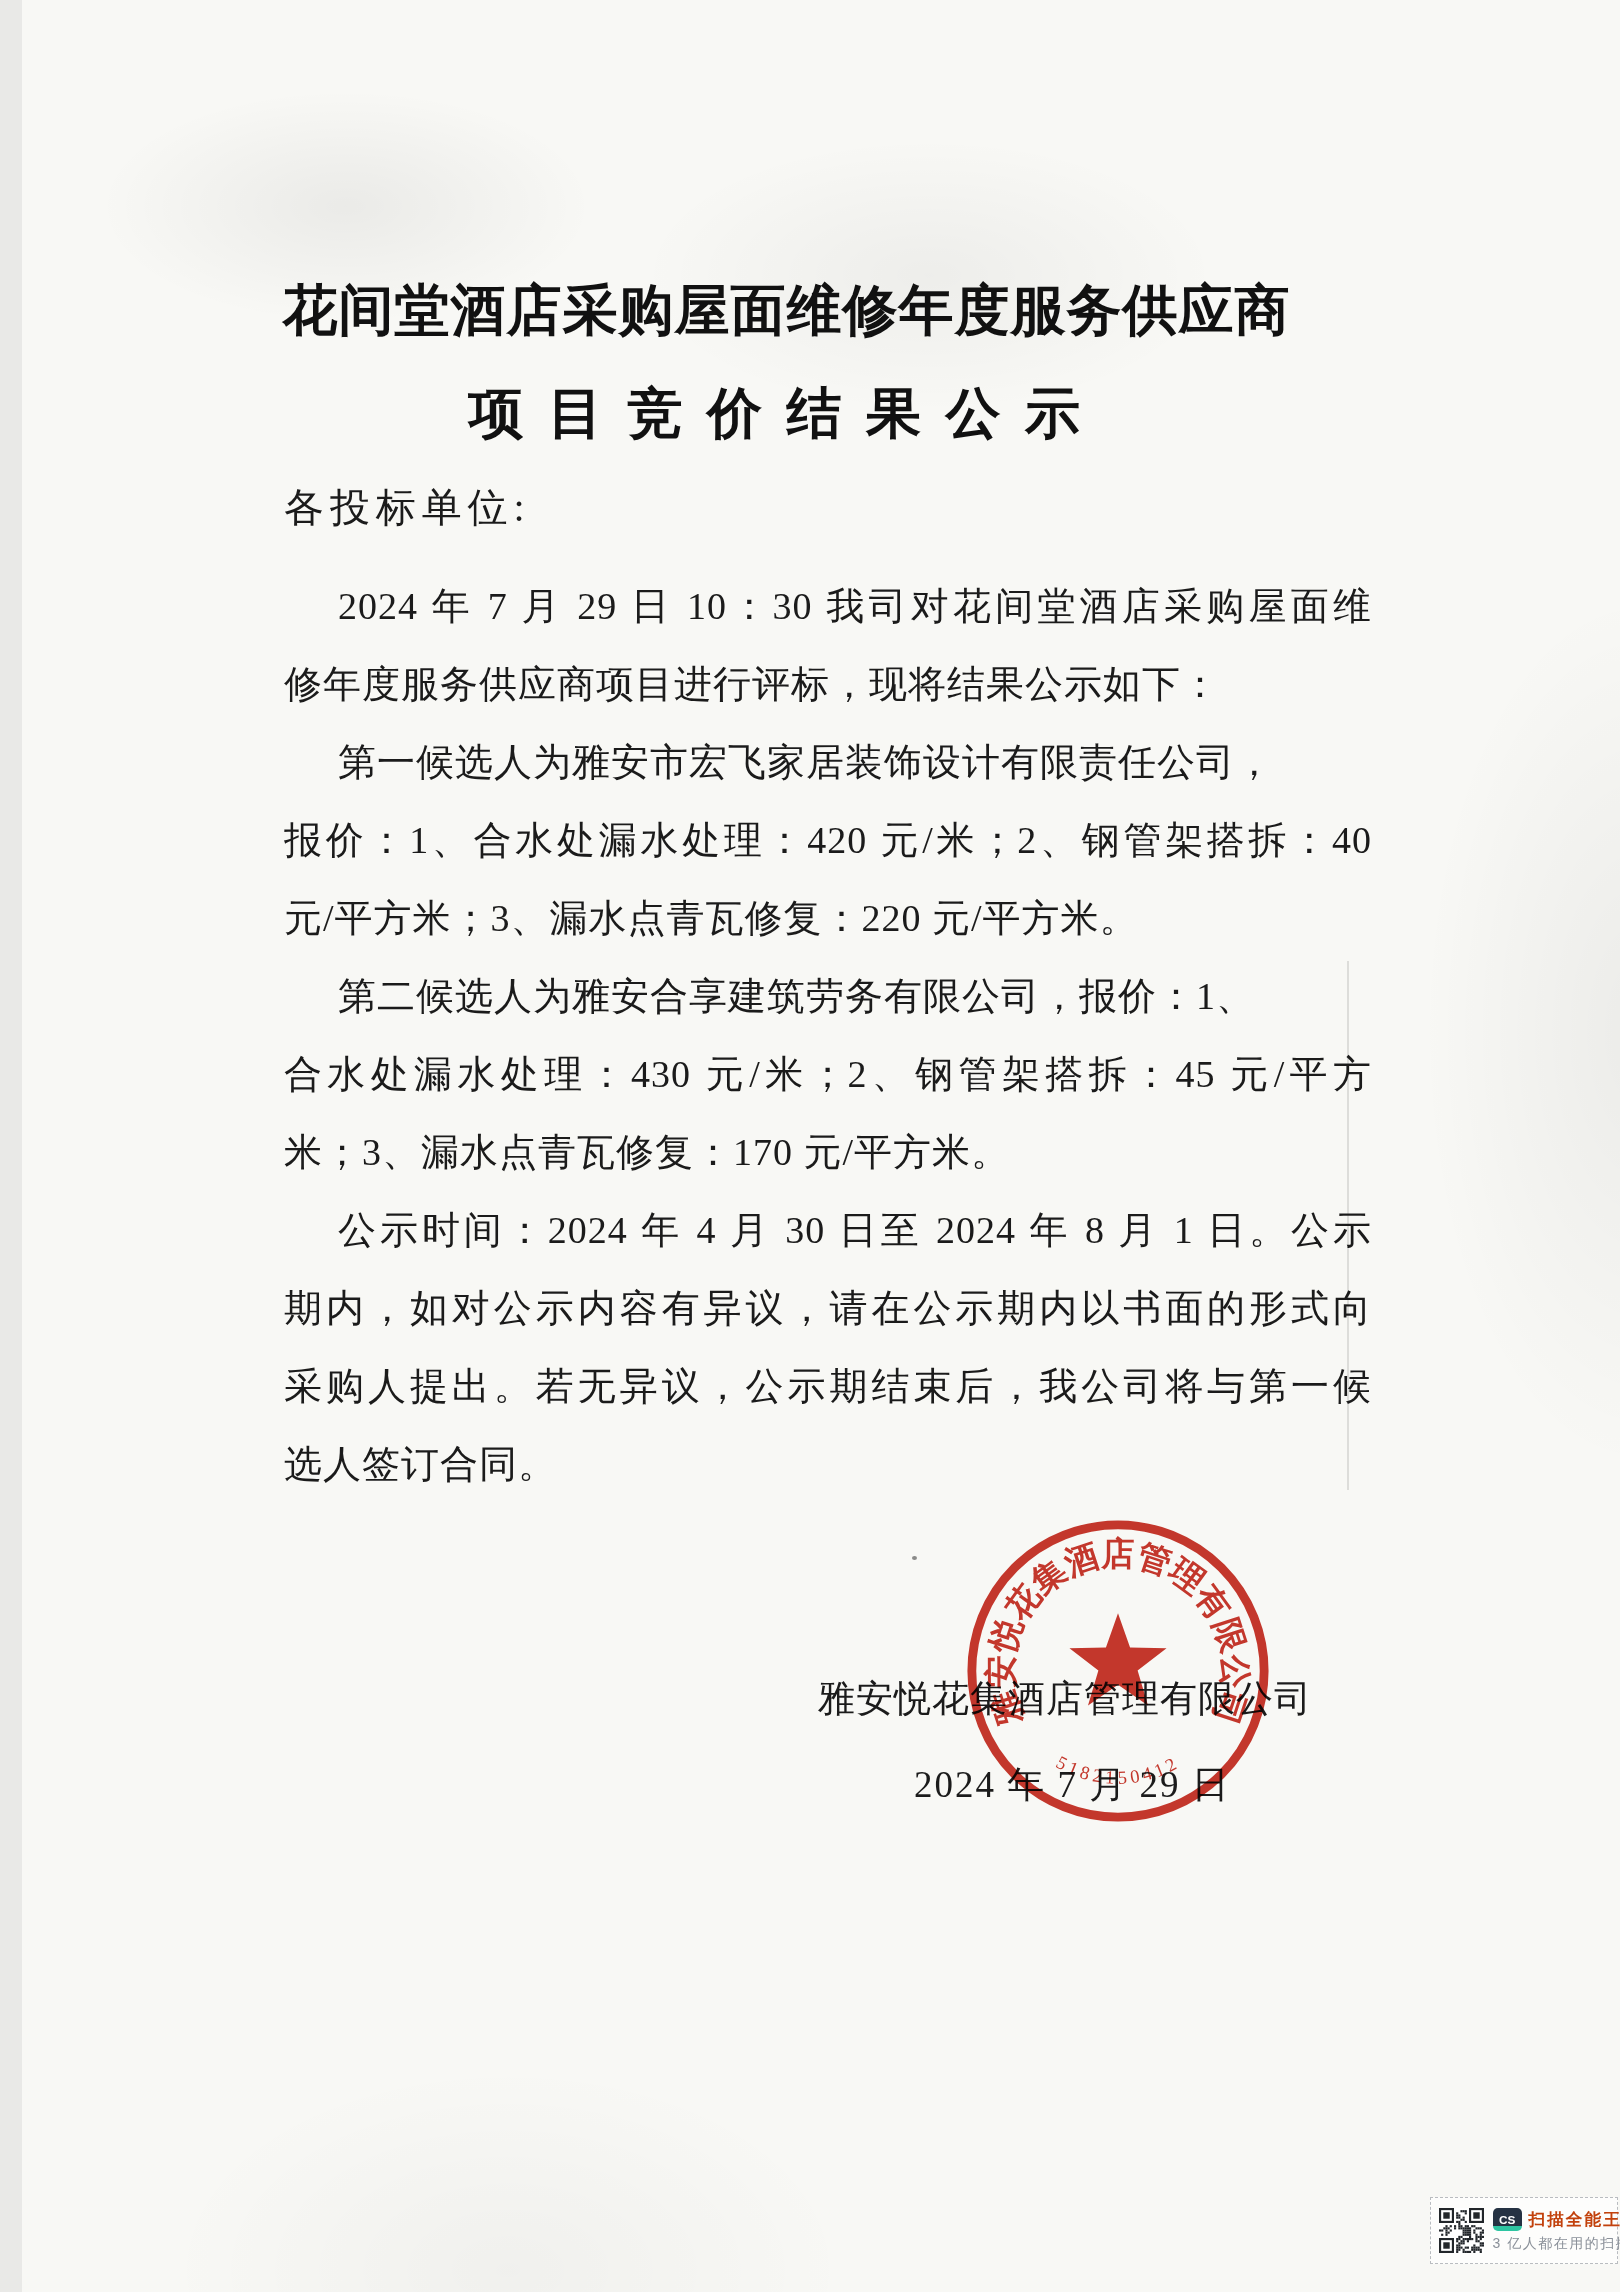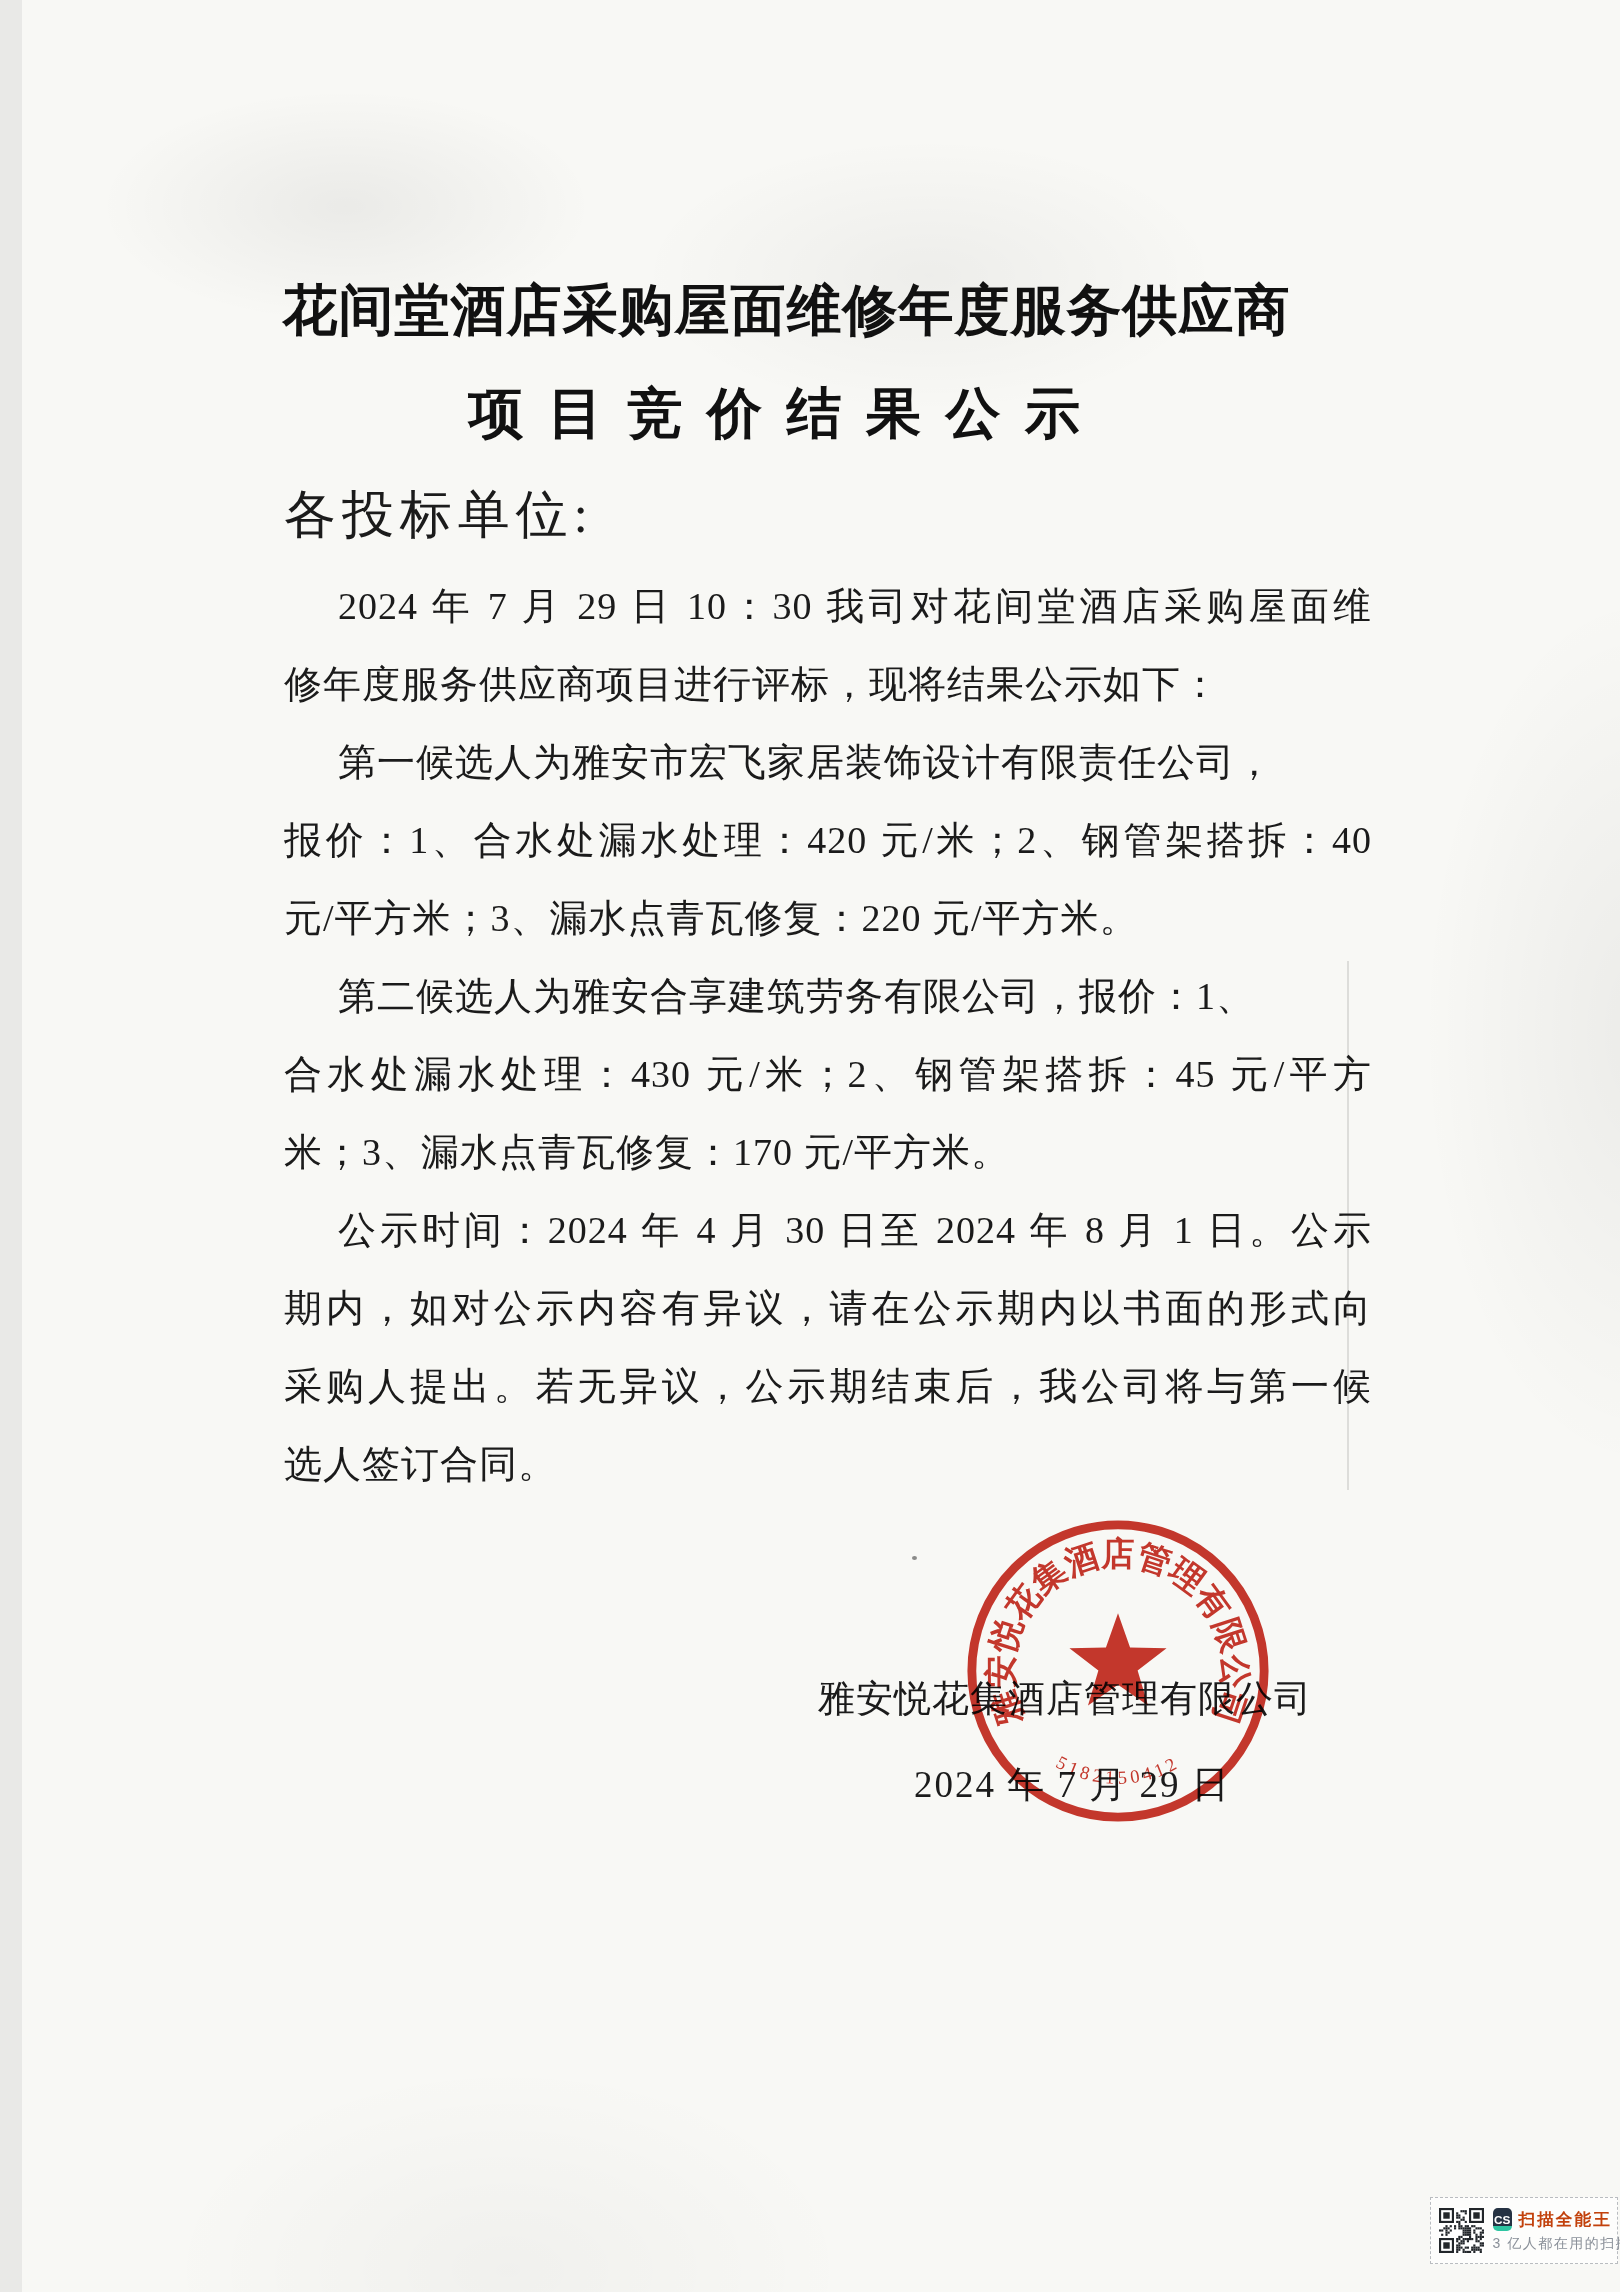--- a/index.html
+++ b/index.html
@@ -19,21 +19,21 @@
     color:#1b1b1b;
     margin-left:22px;
   }
   .title{
     position:absolute;left:0;top:274px;width:1529px;text-align:center;
     font-size:55px;font-weight:bold;color:#111;
   }
   .title .t1{letter-spacing:1px;}
   .title .t2{margin-top:29px;letter-spacing:24.5px;}
   .salutation{
-    position:absolute;left:262px;top:480px;font-size:52px;letter-spacing:5.9px;
+    position:absolute;left:262px;top:480px;font-size:40px;letter-spacing:5.9px;
   }
   .docbody{
     position:absolute;left:262px;top:567px;width:1088px;
     font-size:38px;line-height:78px;letter-spacing:1px;
   }
   .ln{height:78px;white-space:nowrap;}
   .ln.fill{white-space:normal;text-align:justify;text-align-last:justify;overflow:hidden;}
   .ln.ind{padding-left:54px;}
   .ln.ind.fill{padding-left:0;text-indent:54px;}
   .sig-company{
@@ -55,21 +55,21 @@
   .cs-box{
     position:absolute;left:1408px;top:2197px;width:188px;height:67px;
     border:1px dashed #b9bcc0;background:rgba(253,253,252,.95);
     box-sizing:border-box;display:flex;align-items:center;padding:5.9px 7.8px;
     font-family:"Liberation Sans","DejaVu Sans",sans-serif;
   }
   .cs-qr{width:45px;height:45px;flex:0 0 45px;background:#fff;}
   .cs-right{margin-left:8.8px;display:flex;flex-direction:column;justify-content:center;}
   .cs-row1{display:flex;align-items:center;}
   .cs-logo{
-    width:19px;height:22.5px;border-radius:4.9px;
+    width:29px;height:22.5px;border-radius:4.9px;
     display:flex;align-items:center;justify-content:center;
     color:#fff;font-size:11.8px;font-weight:bold;
     background:linear-gradient(to bottom,#253243 0 78%, #2ec5a2 78% 100%);
   }
   .cs-name{margin-left:6.9px;font-size:16.7px;font-weight:bold;color:#c2410c;letter-spacing:2px;white-space:nowrap;}
   .cs-tag{margin-top:3.9px;font-size:14px;color:#8a9099;letter-spacing:1.5px;white-space:nowrap;}
 </style>
 </head>
 <body>
 

